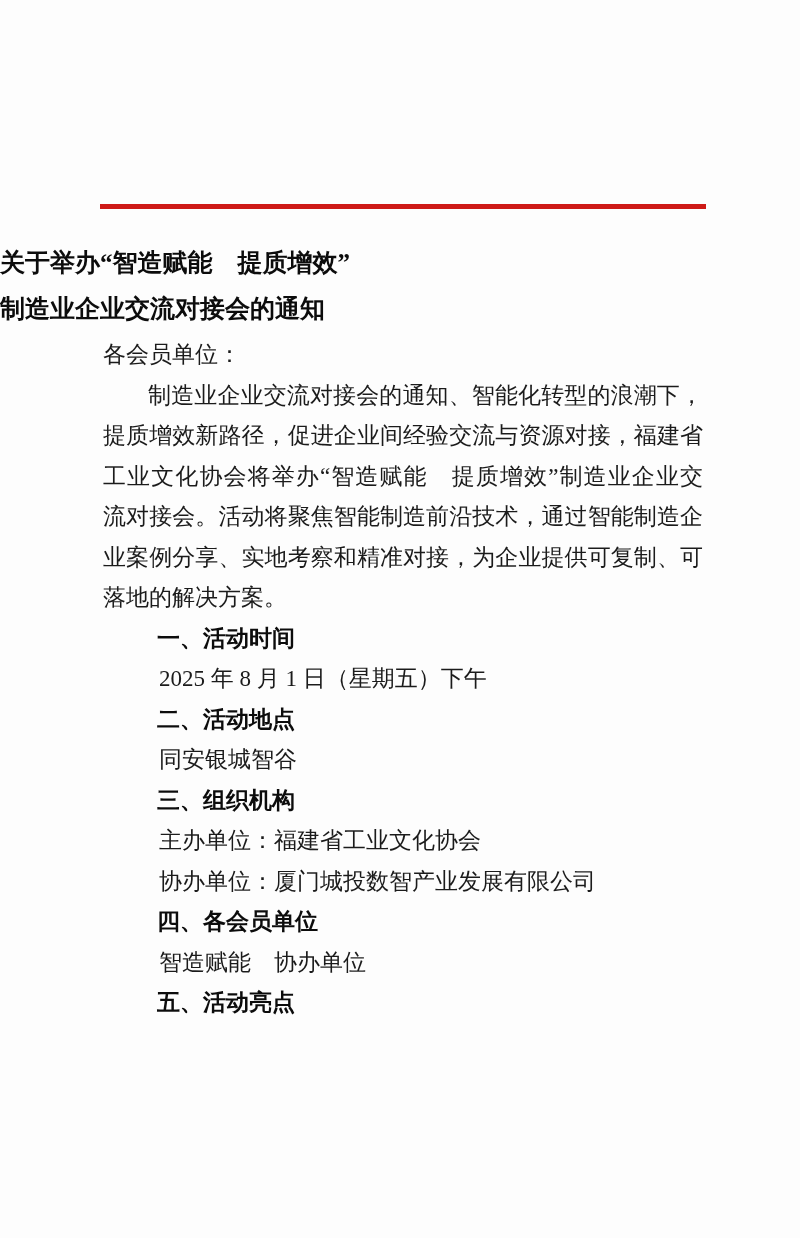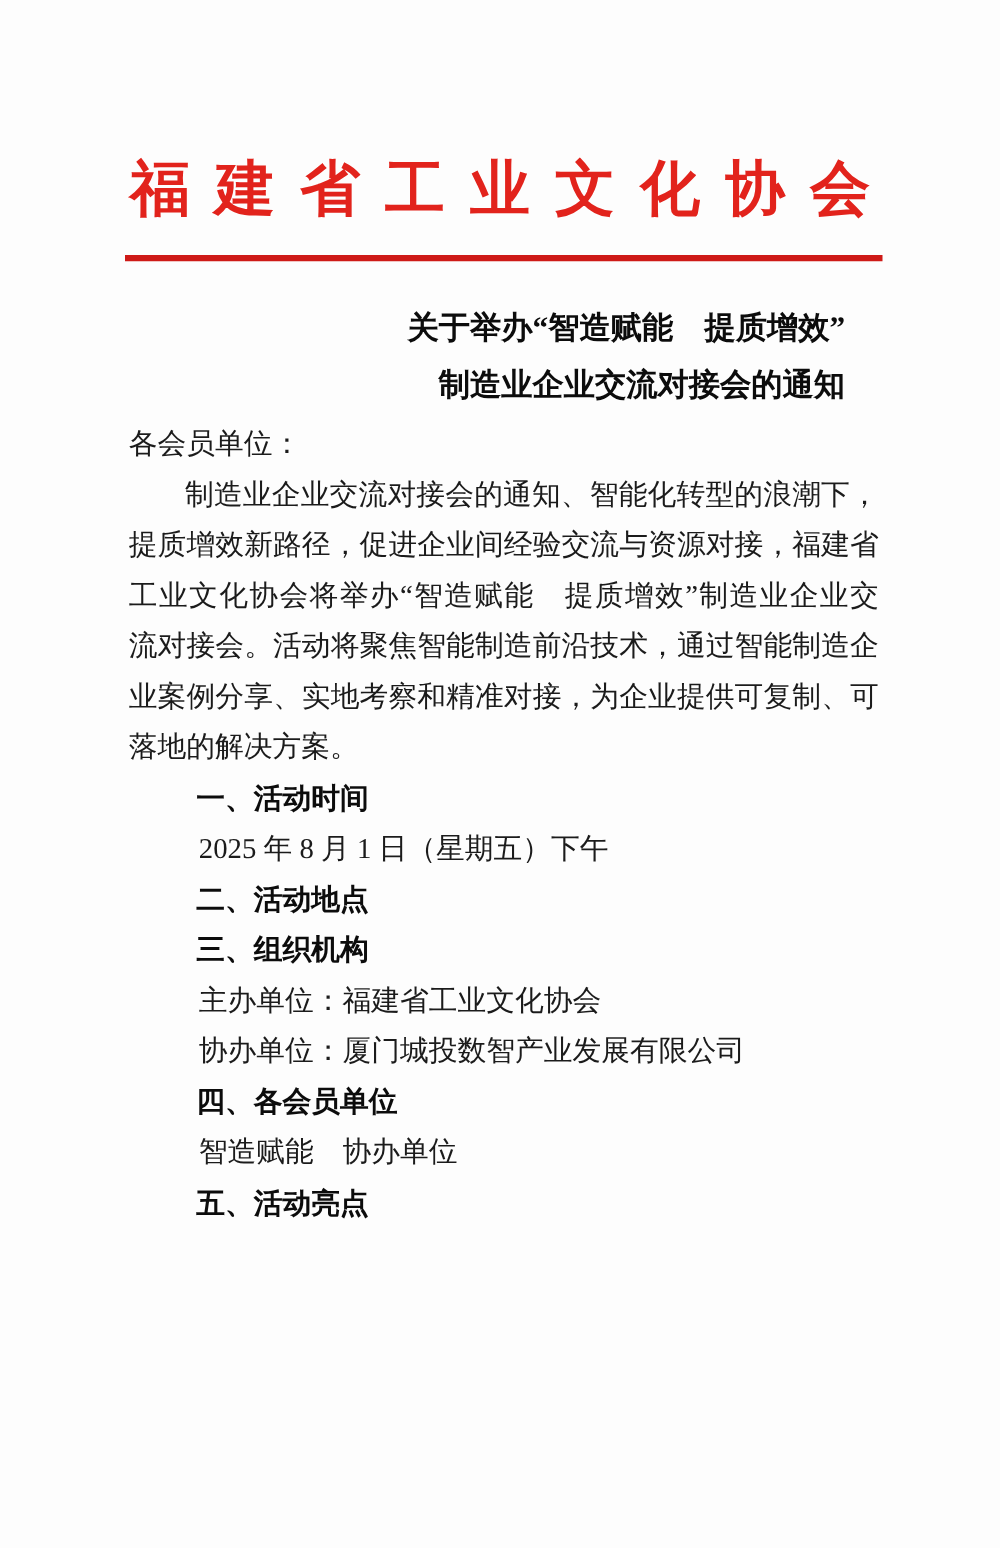--- a/index.html
+++ b/index.html
@@ -37,21 +37,21 @@
     top: 204px;
     width: 606px;
     height: 5px;
   }
   
   .title {
     position: absolute;
     left: 0;
     top: 240px;
     width: 676px;
-    text-align: right;
+    text-align: left;
     font-size: 25px;
     font-weight: 700;
     color: #0c0c0c;
   }
   .t-line {
     height: 46px;
     line-height: 46px;
   }
   
   .body-block {
@@ -80,21 +80,20 @@
   }
   .sec {
     padding-left: 56px;
   }
 </style>
 </head>
 <body>
 
 <div class="page">
 
-  <div class="org" style="color: rgb(226, 35, 28);">福建省工业文化协会</div>
 
   <div class="rule" style="background: rgb(206, 26, 23);"></div>
 
   <div class="title">
     <div class="t-line">关于举办“智造赋能　提质增效”</div>
     <div class="t-line">制造业企业交流对接会的通知</div>
   </div>
 
   <div class="body-block">
     <div class="line salutation">各会员单位：</div>
@@ -103,20 +102,21 @@
     <div class="line para just">提质增效新路径，促进企业间经验交流与资源对接，福建省</div>
     <div class="line para just">工业文化协会将举办“智造赋能　提质增效”制造业企业交</div>
     <div class="line para just">流对接会。活动将聚焦智能制造前沿技术，通过智能制造企</div>
     <div class="line para just">业案例分享、实地考察和精准对接，为企业提供可复制、可</div>
     <div class="line para">落地的解决方案。</div>
 
     <div class="line heading">一、活动时间</div>
     <div class="line sec">2025 年 8 月 1 日（星期五）下午</div>
 
     <div class="line heading">二、活动地点</div>
+    <div class="line sec">同安银城智谷</div>
 
     <div class="line heading">三、组织机构</div>
     <div class="line sec">主办单位：福建省工业文化协会</div>
     <div class="line sec">协办单位：厦门城投数智产业发展有限公司</div>
 
     <div class="line heading">四、各会员单位</div>
     <div class="line sec">智造赋能　协办单位</div>
 
     <div class="line heading">五、活动亮点</div>
   </div>

